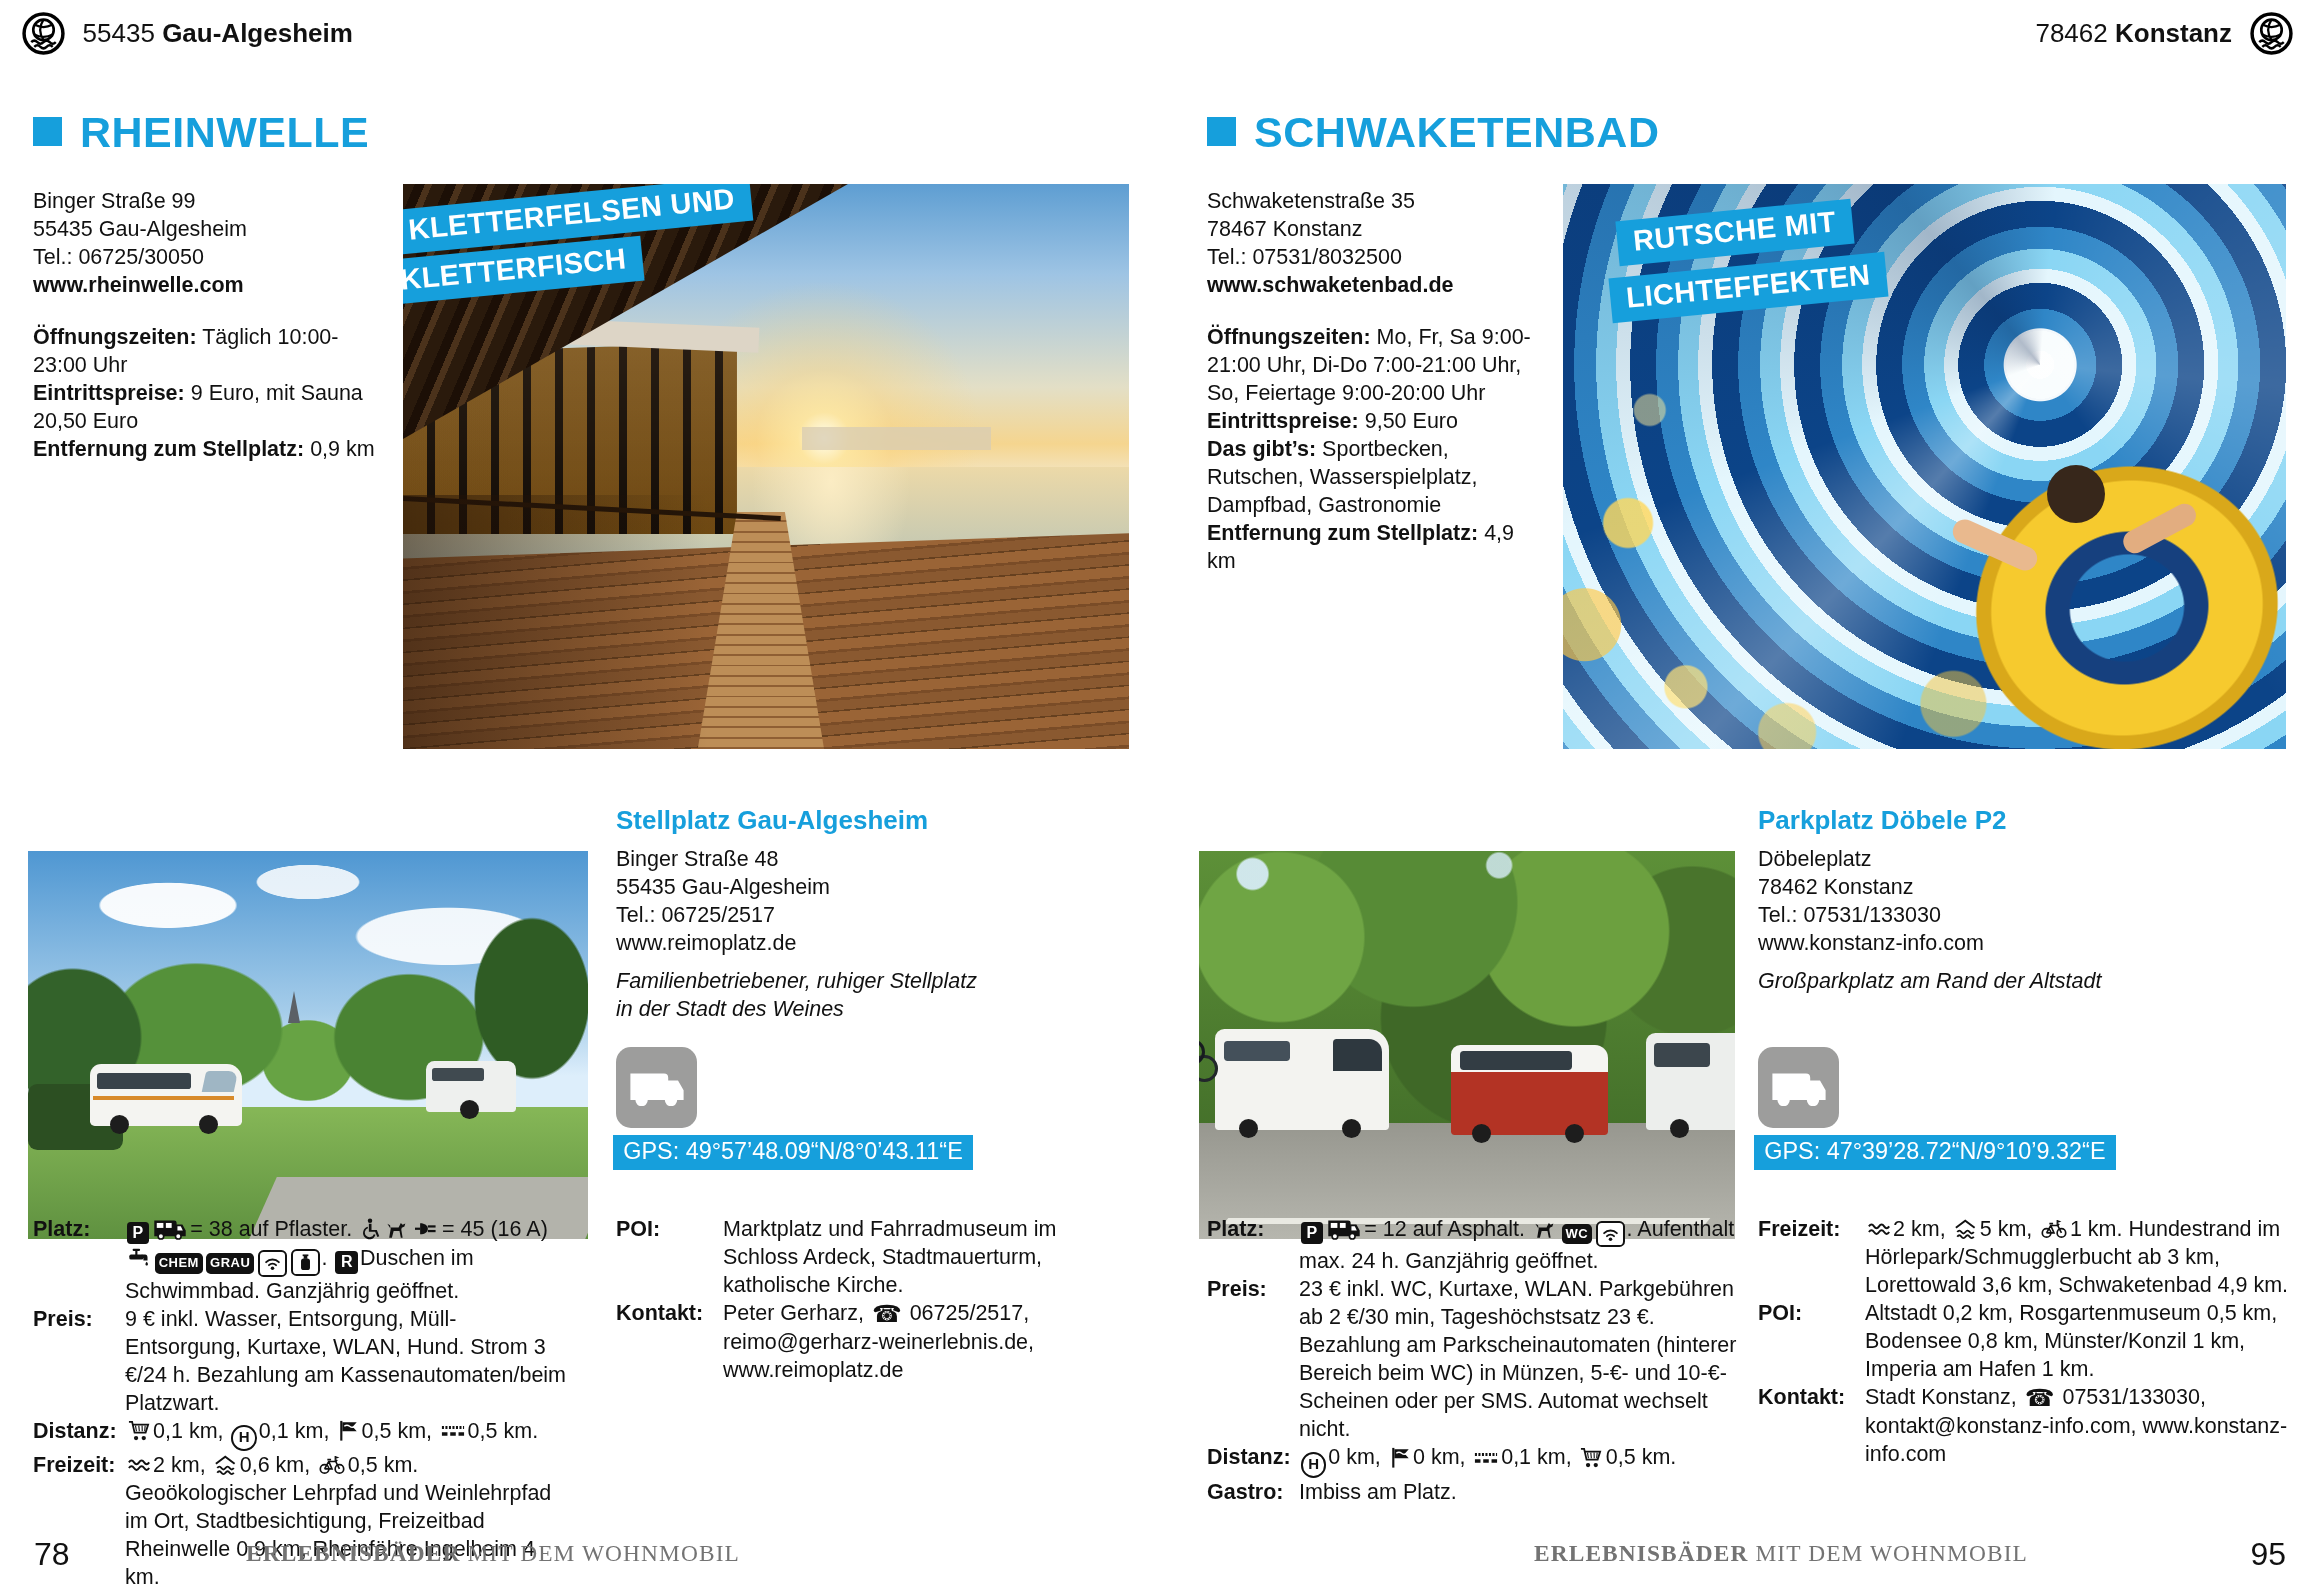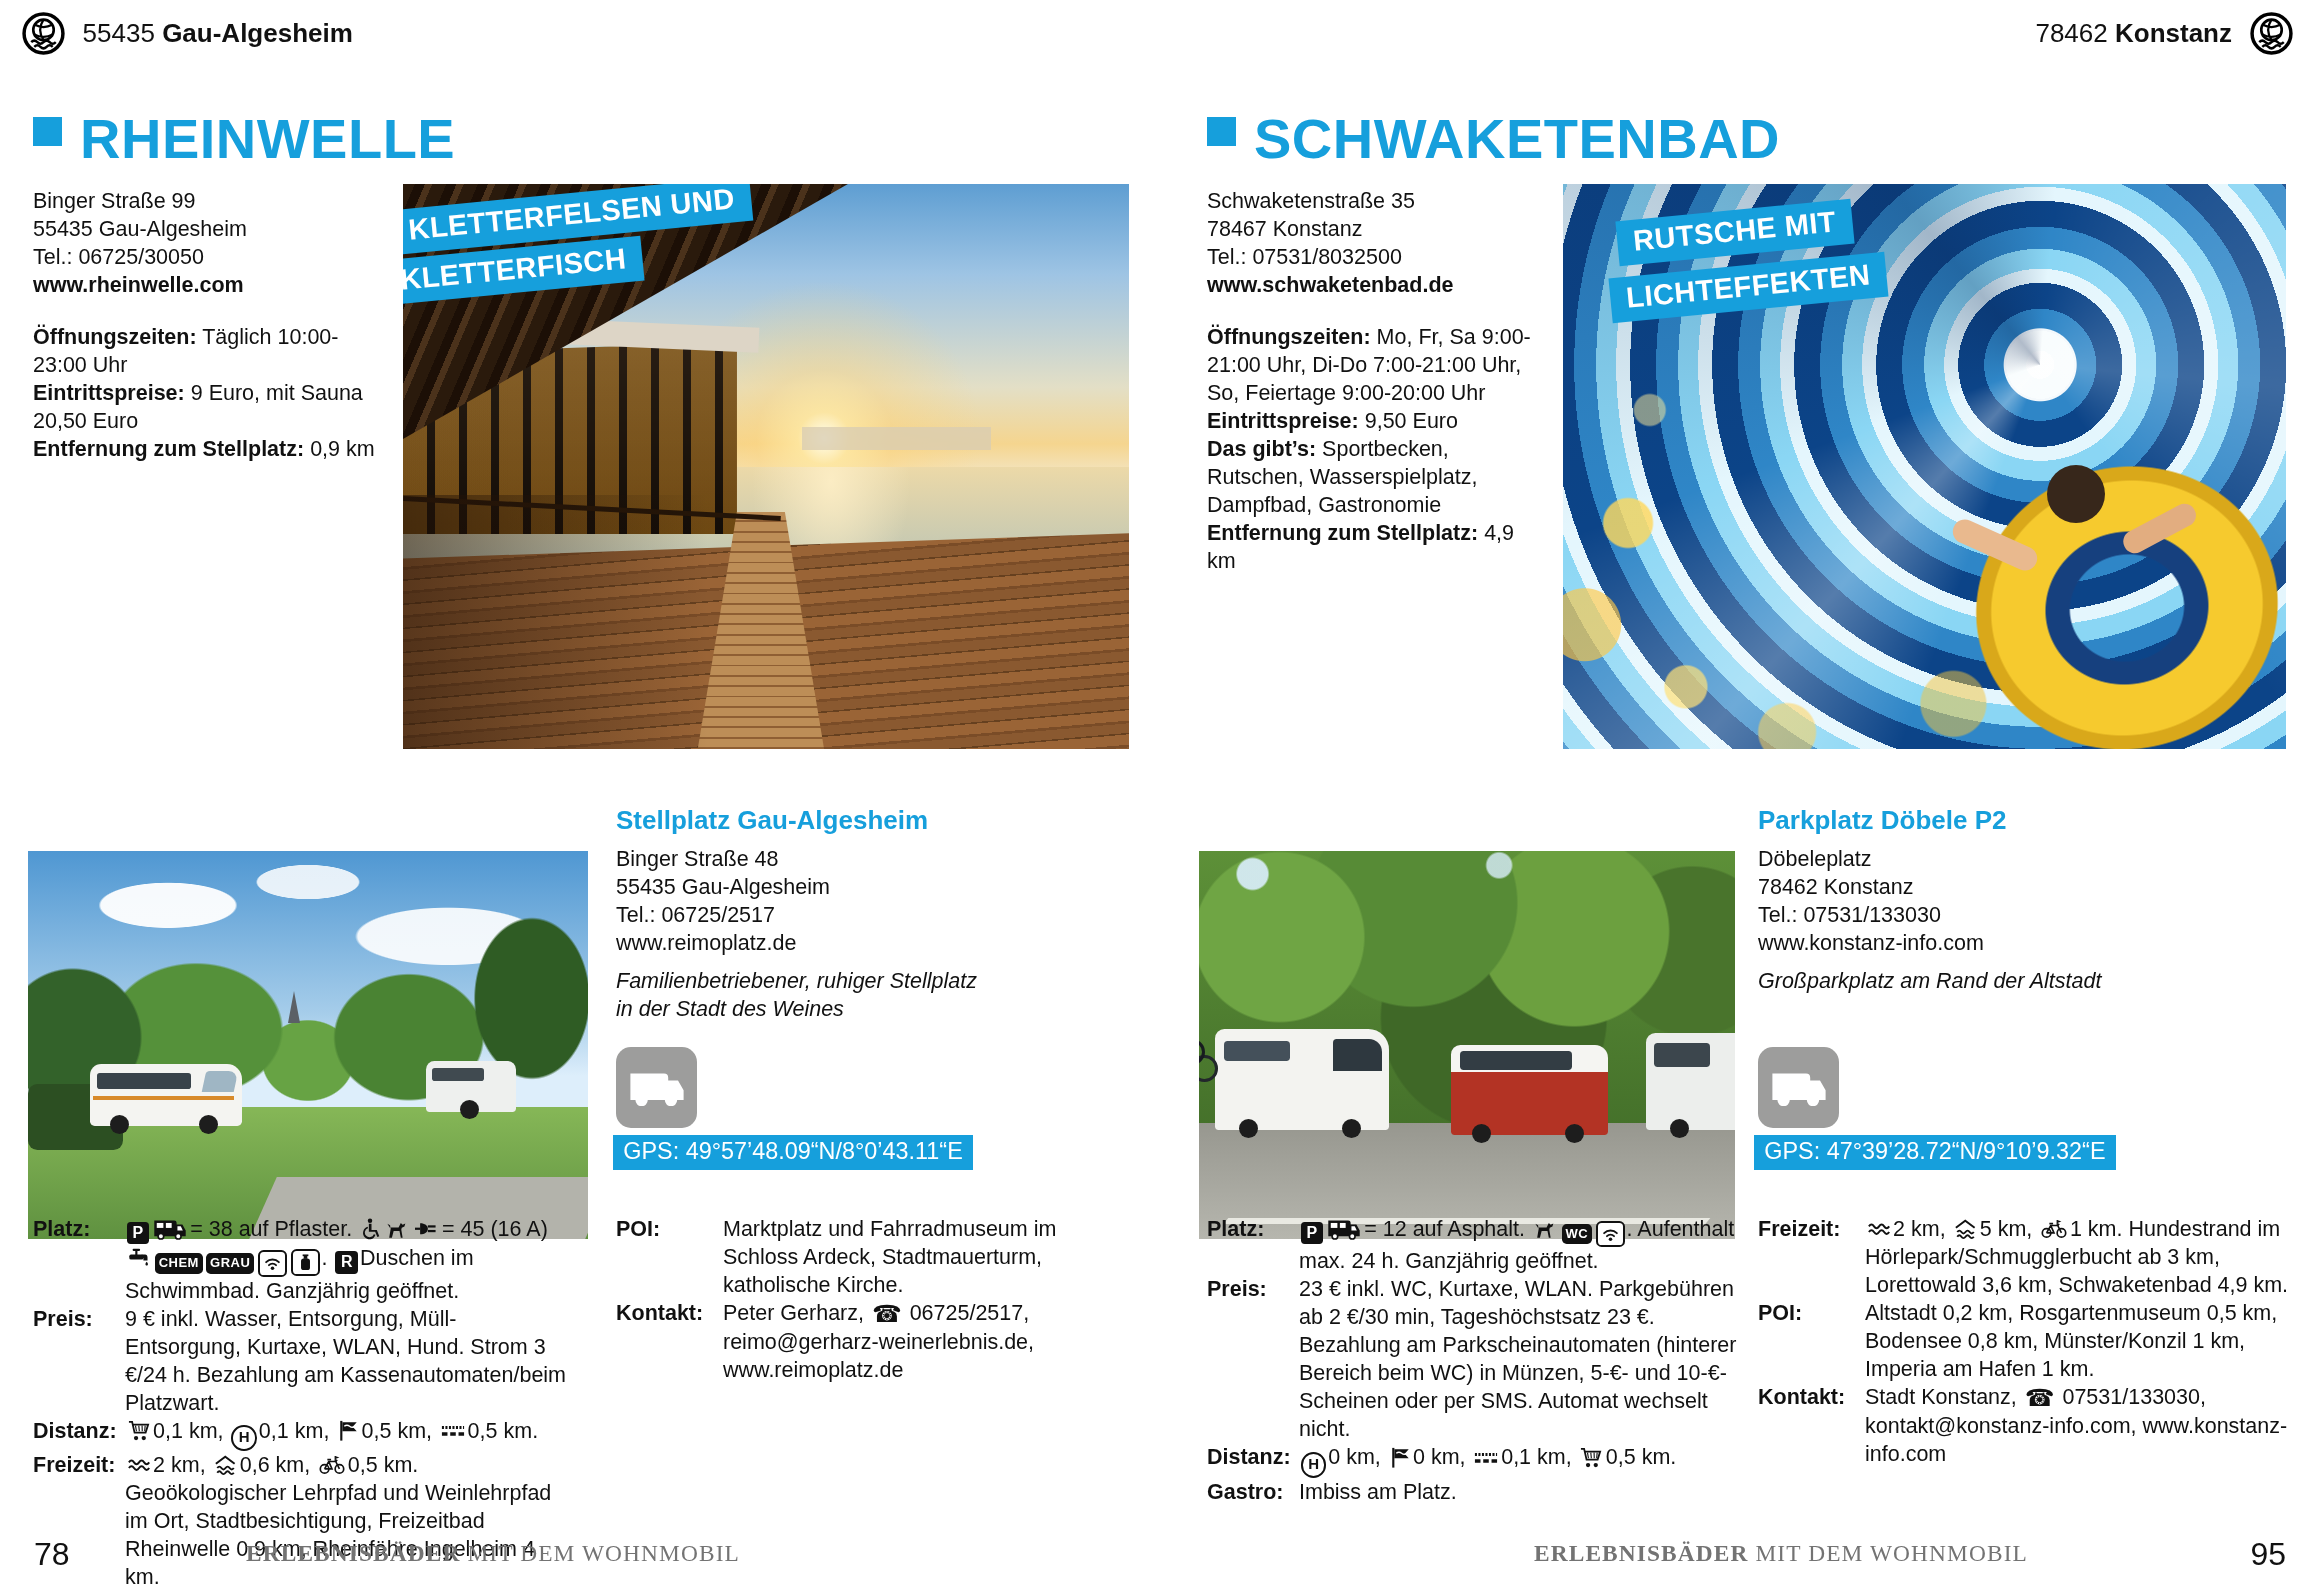--- a/index.html
+++ b/index.html
@@ -7,21 +7,21 @@
          font-family:"Liberation Sans","DejaVu Sans",sans-serif;color:#111;}
   
   .hdr{position:absolute;top:11.2px;display:flex;align-items:center;gap:17px;font-size:26px;}
   .hdr-left{left:20.6px;}
   .hdr-right{right:24px;}
   .hdr .city{font-weight:700;}
   .logo{width:45px;height:45px;}
   
   .sec{position:absolute;display:flex;align-items:flex-start;gap:18px;}
   .sec .sq{width:29px;height:29px;background:#169FDC;margin-top:5.6px;flex:none;}
-  .sec .st{font-size:56px;font-weight:800;color:#169FDC;letter-spacing:0.5px;line-height:1;}
+  .sec .st{font-size:43px;font-weight:800;color:#169FDC;letter-spacing:0.5px;line-height:1;}
   
   .addr{position:absolute;font-size:21.5px;line-height:28px;}
   .addr .web{font-weight:700;}
   .details{position:absolute;font-size:21.5px;line-height:28px;}
   .details b{font-weight:700;}
   .sp-block{position:absolute;font-size:21.5px;line-height:28px;}
   .sp-title{color:#169FDC;font-weight:700;font-size:26px;margin-bottom:11.2px;}
   .sp-tag{font-style:italic;margin-top:9.4px;}
   .tile{position:absolute;width:81px;height:81px;background:#9D9D9C;border-radius:15px;
         display:flex;align-items:center;justify-content:center;}

